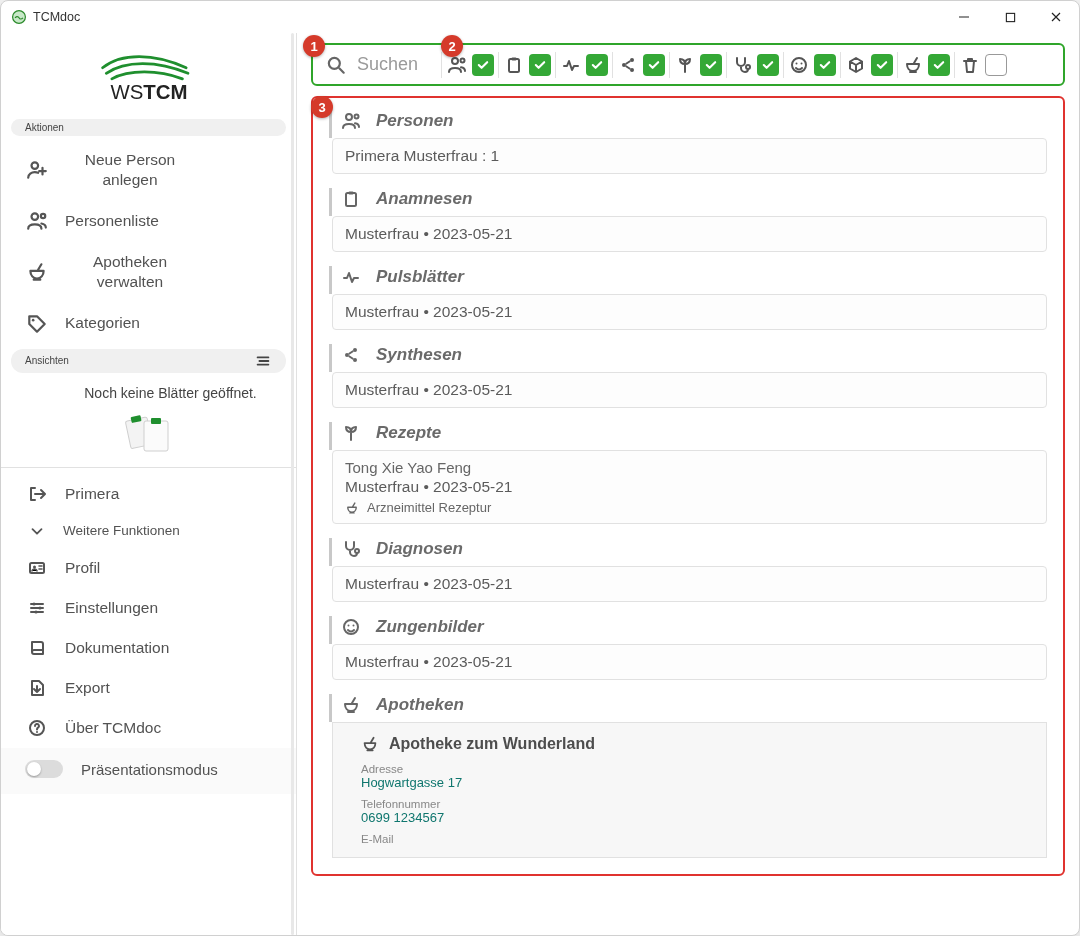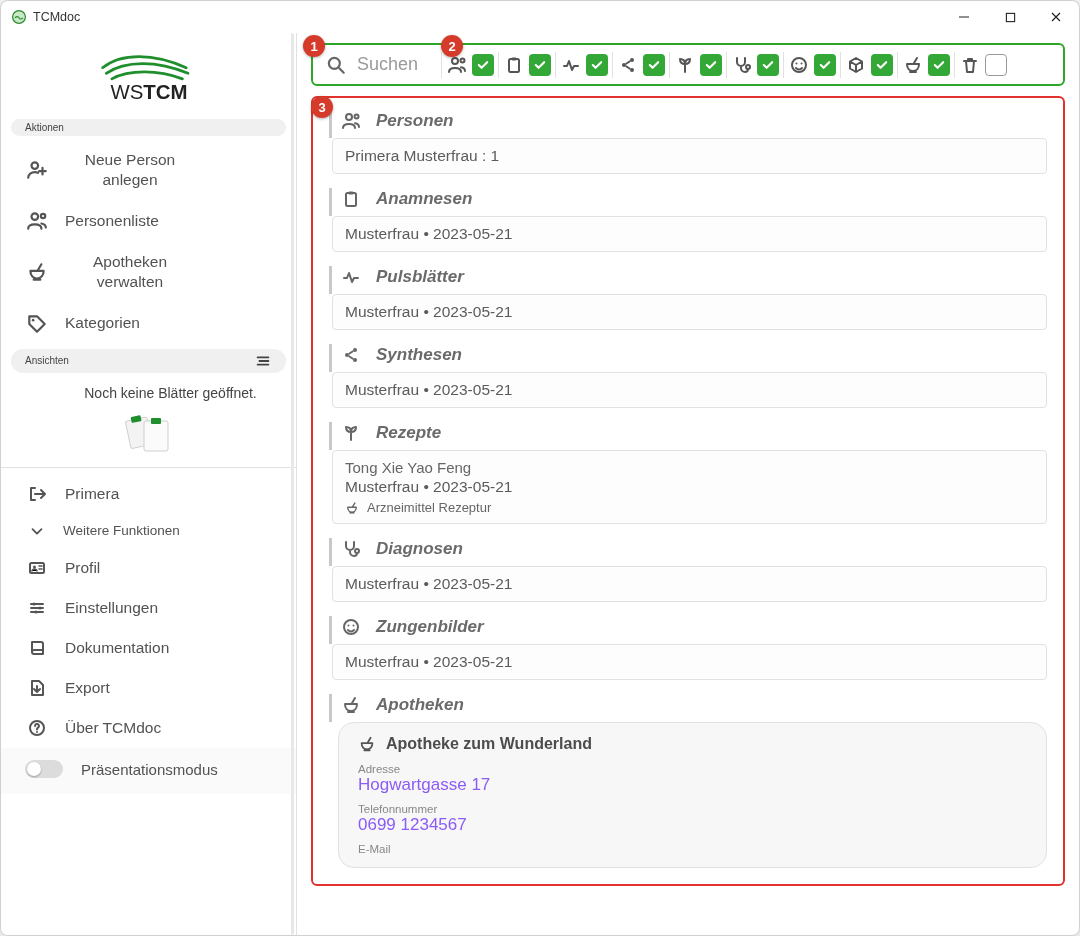--- a/index.html
+++ b/index.html
@@ -115,26 +115,26 @@
 }
 .ghead .gicon{width:22px;height:22px;display:flex;align-items:center;justify-content:center;flex:none;}
 .card{
   border:1px solid var(--line);border-radius:4px;background:#fdfdfd;
   padding:8px 12px;margin-left:3px;
 }
 .card .line1{font-size:15.5px;color:#5b5b5b;}
 .card .pretitle{font-size:15px;color:#666;margin-bottom:2px;}
 .card .subrow{font-size:13px;color:#666;margin-top:4px;display:flex;align-items:center;gap:8px;}
 .pharm-card{
-  border:1px solid var(--line);border-radius:16px;background:#f7f7f7;
-  padding:12px 19px;margin-left:9px;
+  border:1px solid var(--line);border-radius:0;background:#f7f7f7;
+  padding:12px 28px;margin-left:3px;
 }
 .pharm-card .phead{display:flex;align-items:center;gap:10px;font-size:16px;font-weight:600;color:#4d4d4d;margin-bottom:10px;}
 .pharm-card .plabel{font-size:11.5px;color:#888;margin-top:8px;}
-.pharm-card .pval{font-size:17px;color:#8b5cf6;}
+.pharm-card .pval{font-size:13px;color:#0f766e;}
 svg{display:block;}
 </style>
 </head>
 <body>
 
 <svg width="0" height="0" style="position:absolute">
 <defs>
   <g id="i-people">
         <path d="M8 9a3 3 0 100-6 3 3 0 000 6zM2 17c0-3 3-4 6-4s6 1 6 4" fill="none" stroke="currentColor" stroke-width="2" stroke-linecap="round"></path>
         <circle cx="15.5" cy="5.5" r="2" fill="none" stroke="currentColor" stroke-width="2"></circle>

